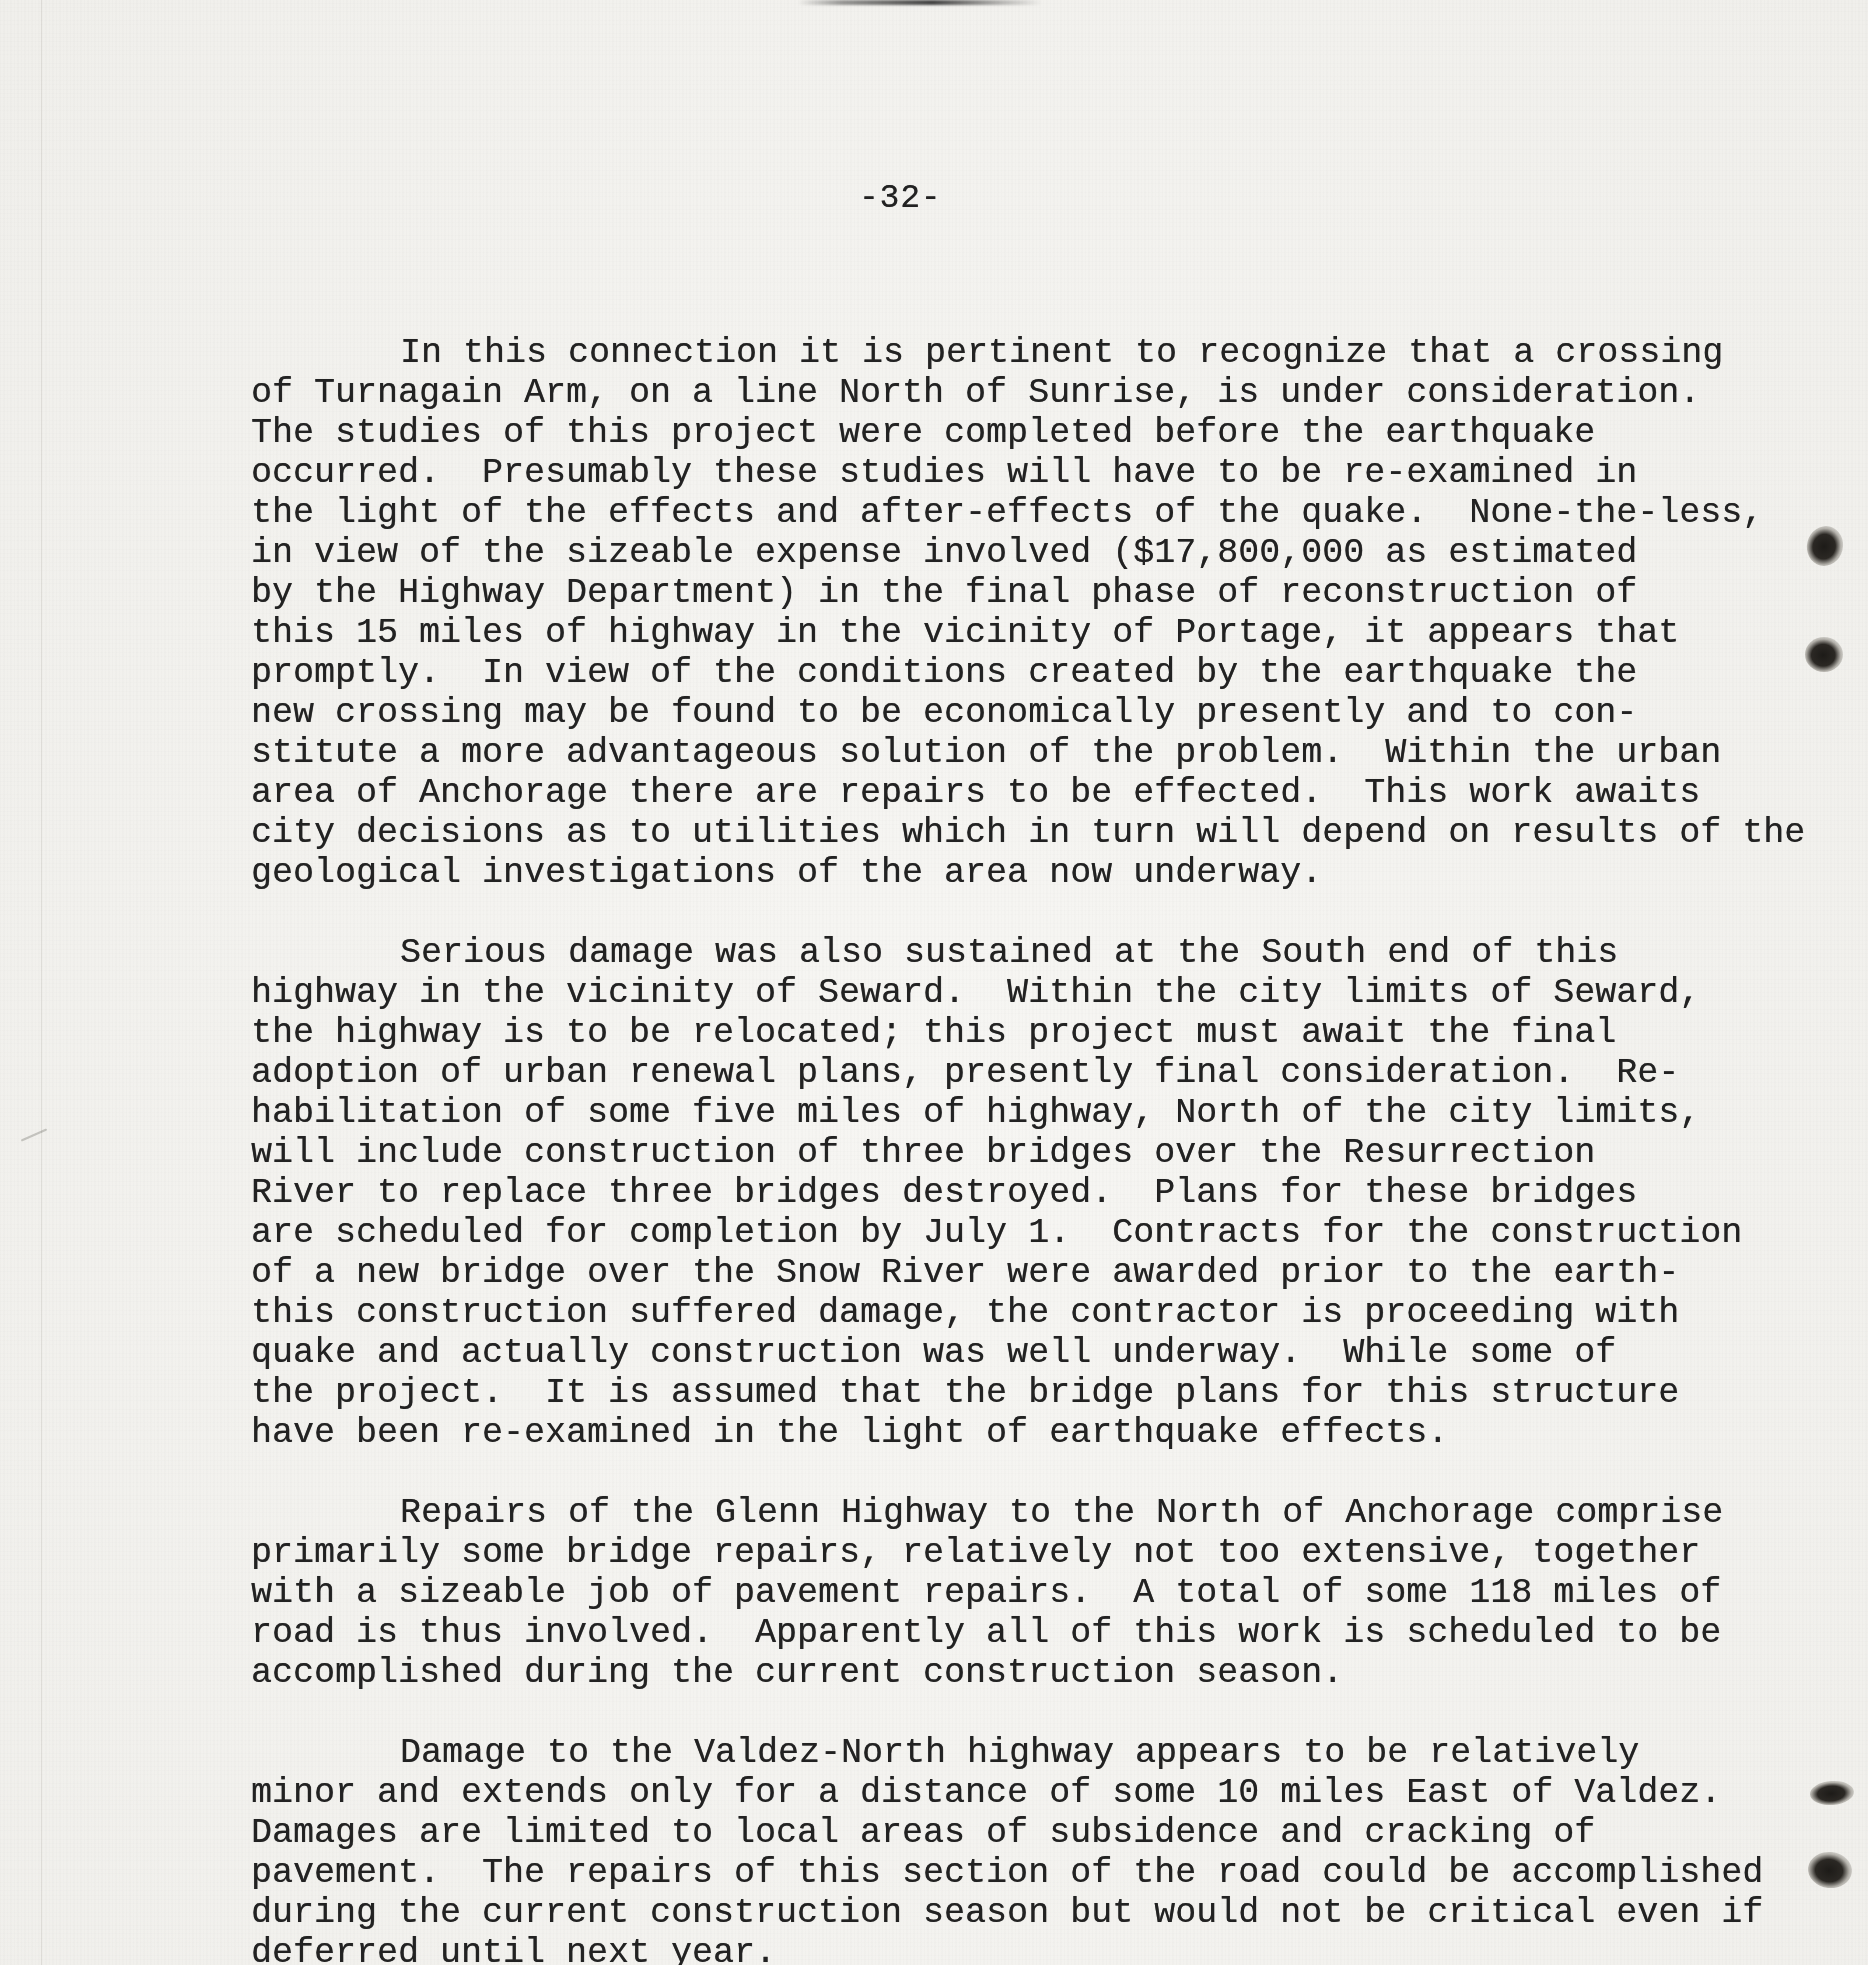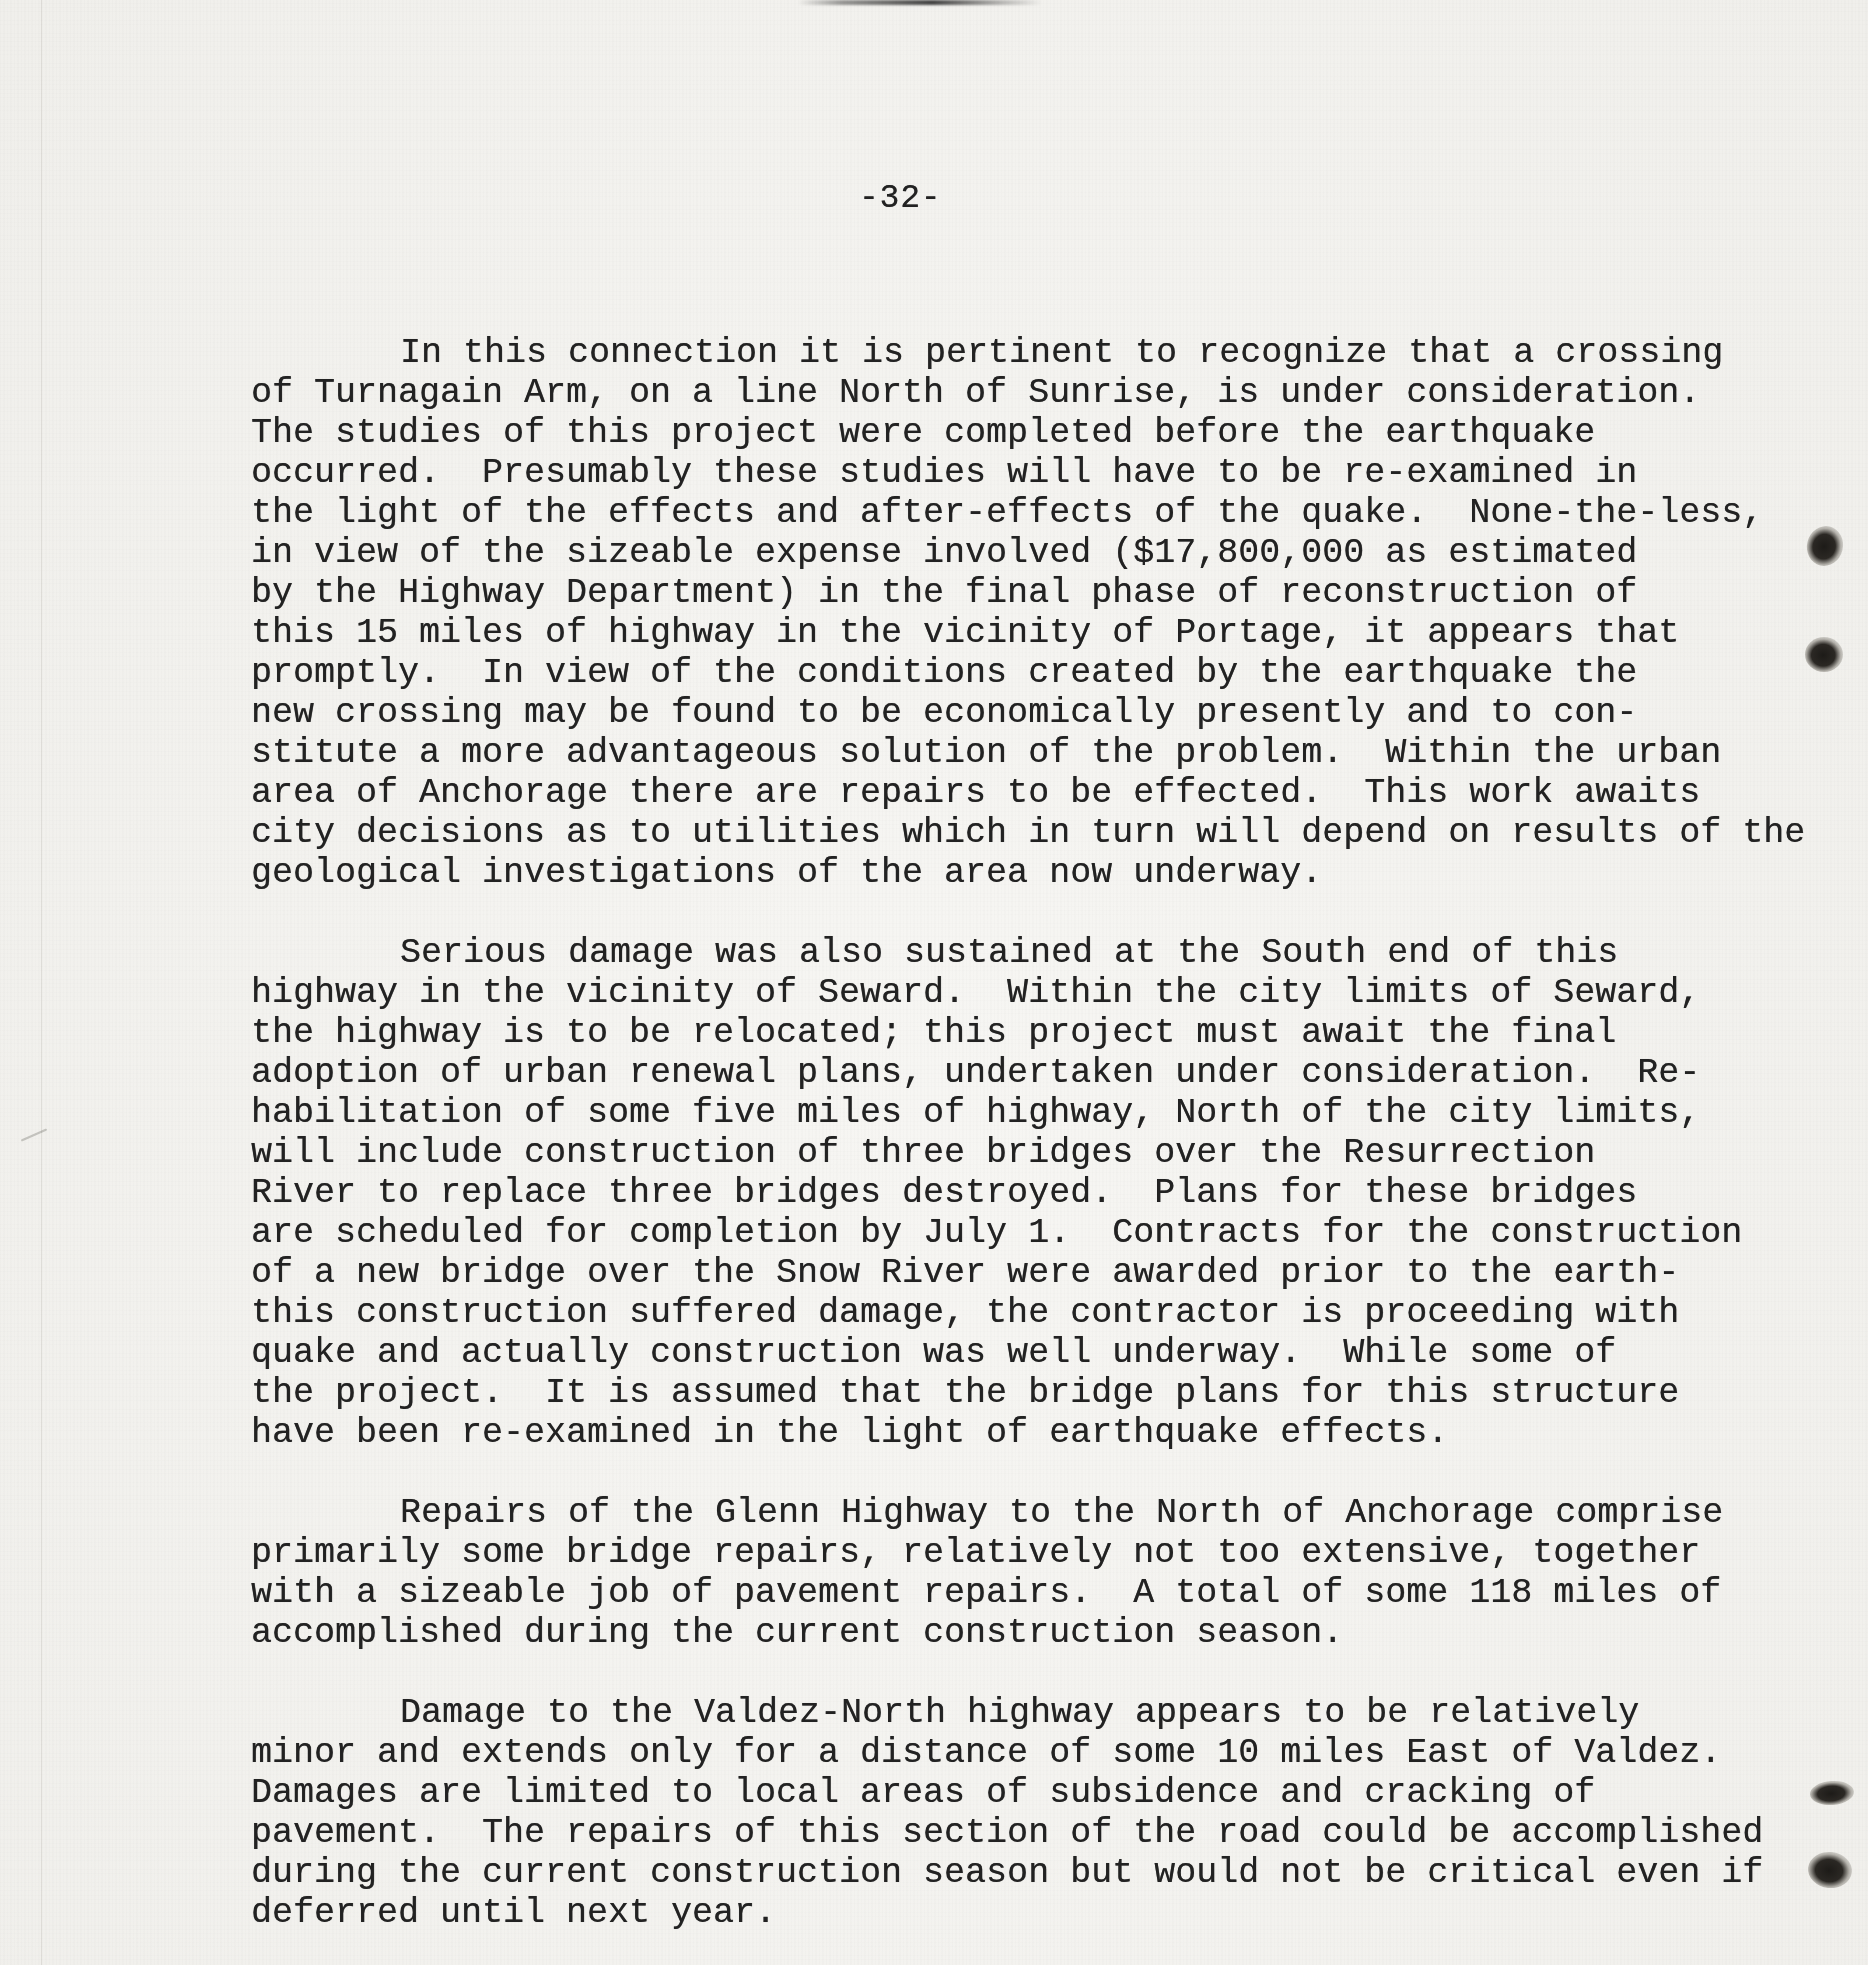--- a/index.html
+++ b/index.html
@@ -124,35 +124,36 @@
         <div class="line">new crossing may be found to be economically presently and to con-</div>
         <div class="line">stitute a more advantageous solution of the problem.  Within the urban</div>
         <div class="line">area of Anchorage there are repairs to be effected.  This work awaits</div>
         <div class="line">city decisions as to utilities which in turn will depend on results of the</div>
         <div class="line">geological investigations of the area now underway.</div>
       </div>
       <div class="paragraph">
         <div class="line indent">Serious damage was also sustained at the South end of this</div>
         <div class="line">highway in the vicinity of Seward.  Within the city limits of Seward,</div>
         <div class="line">the highway is to be relocated; this project must await the final</div>
-        <div class="line">adoption of urban renewal plans, undertaken under consideration.  Re-</div>
+        <div class="line">adoption of urban renewal plans, presently final consideration.  Re-</div>
         <div class="line">habilitation of some five miles of highway, North of the city limits,</div>
         <div class="line">will include construction of three bridges over the Resurrection</div>
         <div class="line">River to replace three bridges destroyed.  Plans for these bridges</div>
         <div class="line">are scheduled for completion by July 1.  Contracts for the construction</div>
         <div class="line">of a new bridge over the Snow River were awarded prior to the earth-</div>
         <div class="line">this construction suffered damage, the contractor is proceeding with</div>
         <div class="line">quake and actually construction was well underway.  While some of</div>
         <div class="line">the project.  It is assumed that the bridge plans for this structure</div>
         <div class="line">have been re-examined in the light of earthquake effects.</div>
       </div>
       <div class="paragraph">
         <div class="line indent">Repairs of the Glenn Highway to the North of Anchorage comprise</div>
         <div class="line">primarily some bridge repairs, relatively not too extensive, together</div>
         <div class="line">with a sizeable job of pavement repairs.  A total of some 118 miles of</div>
+        <div class="line">road is thus involved.  Apparently all of this work is scheduled to be</div>
         <div class="line">accomplished during the current construction season.</div>
       </div>
       <div class="paragraph">
         <div class="line indent">Damage to the Valdez-North highway appears to be relatively</div>
         <div class="line">minor and extends only for a distance of some 10 miles East of Valdez.</div>
         <div class="line">Damages are limited to local areas of subsidence and cracking of</div>
         <div class="line">pavement.  The repairs of this section of the road could be accomplished</div>
         <div class="line">during the current construction season but would not be critical even if</div>
         <div class="line">deferred until next year.</div>
       </div>

